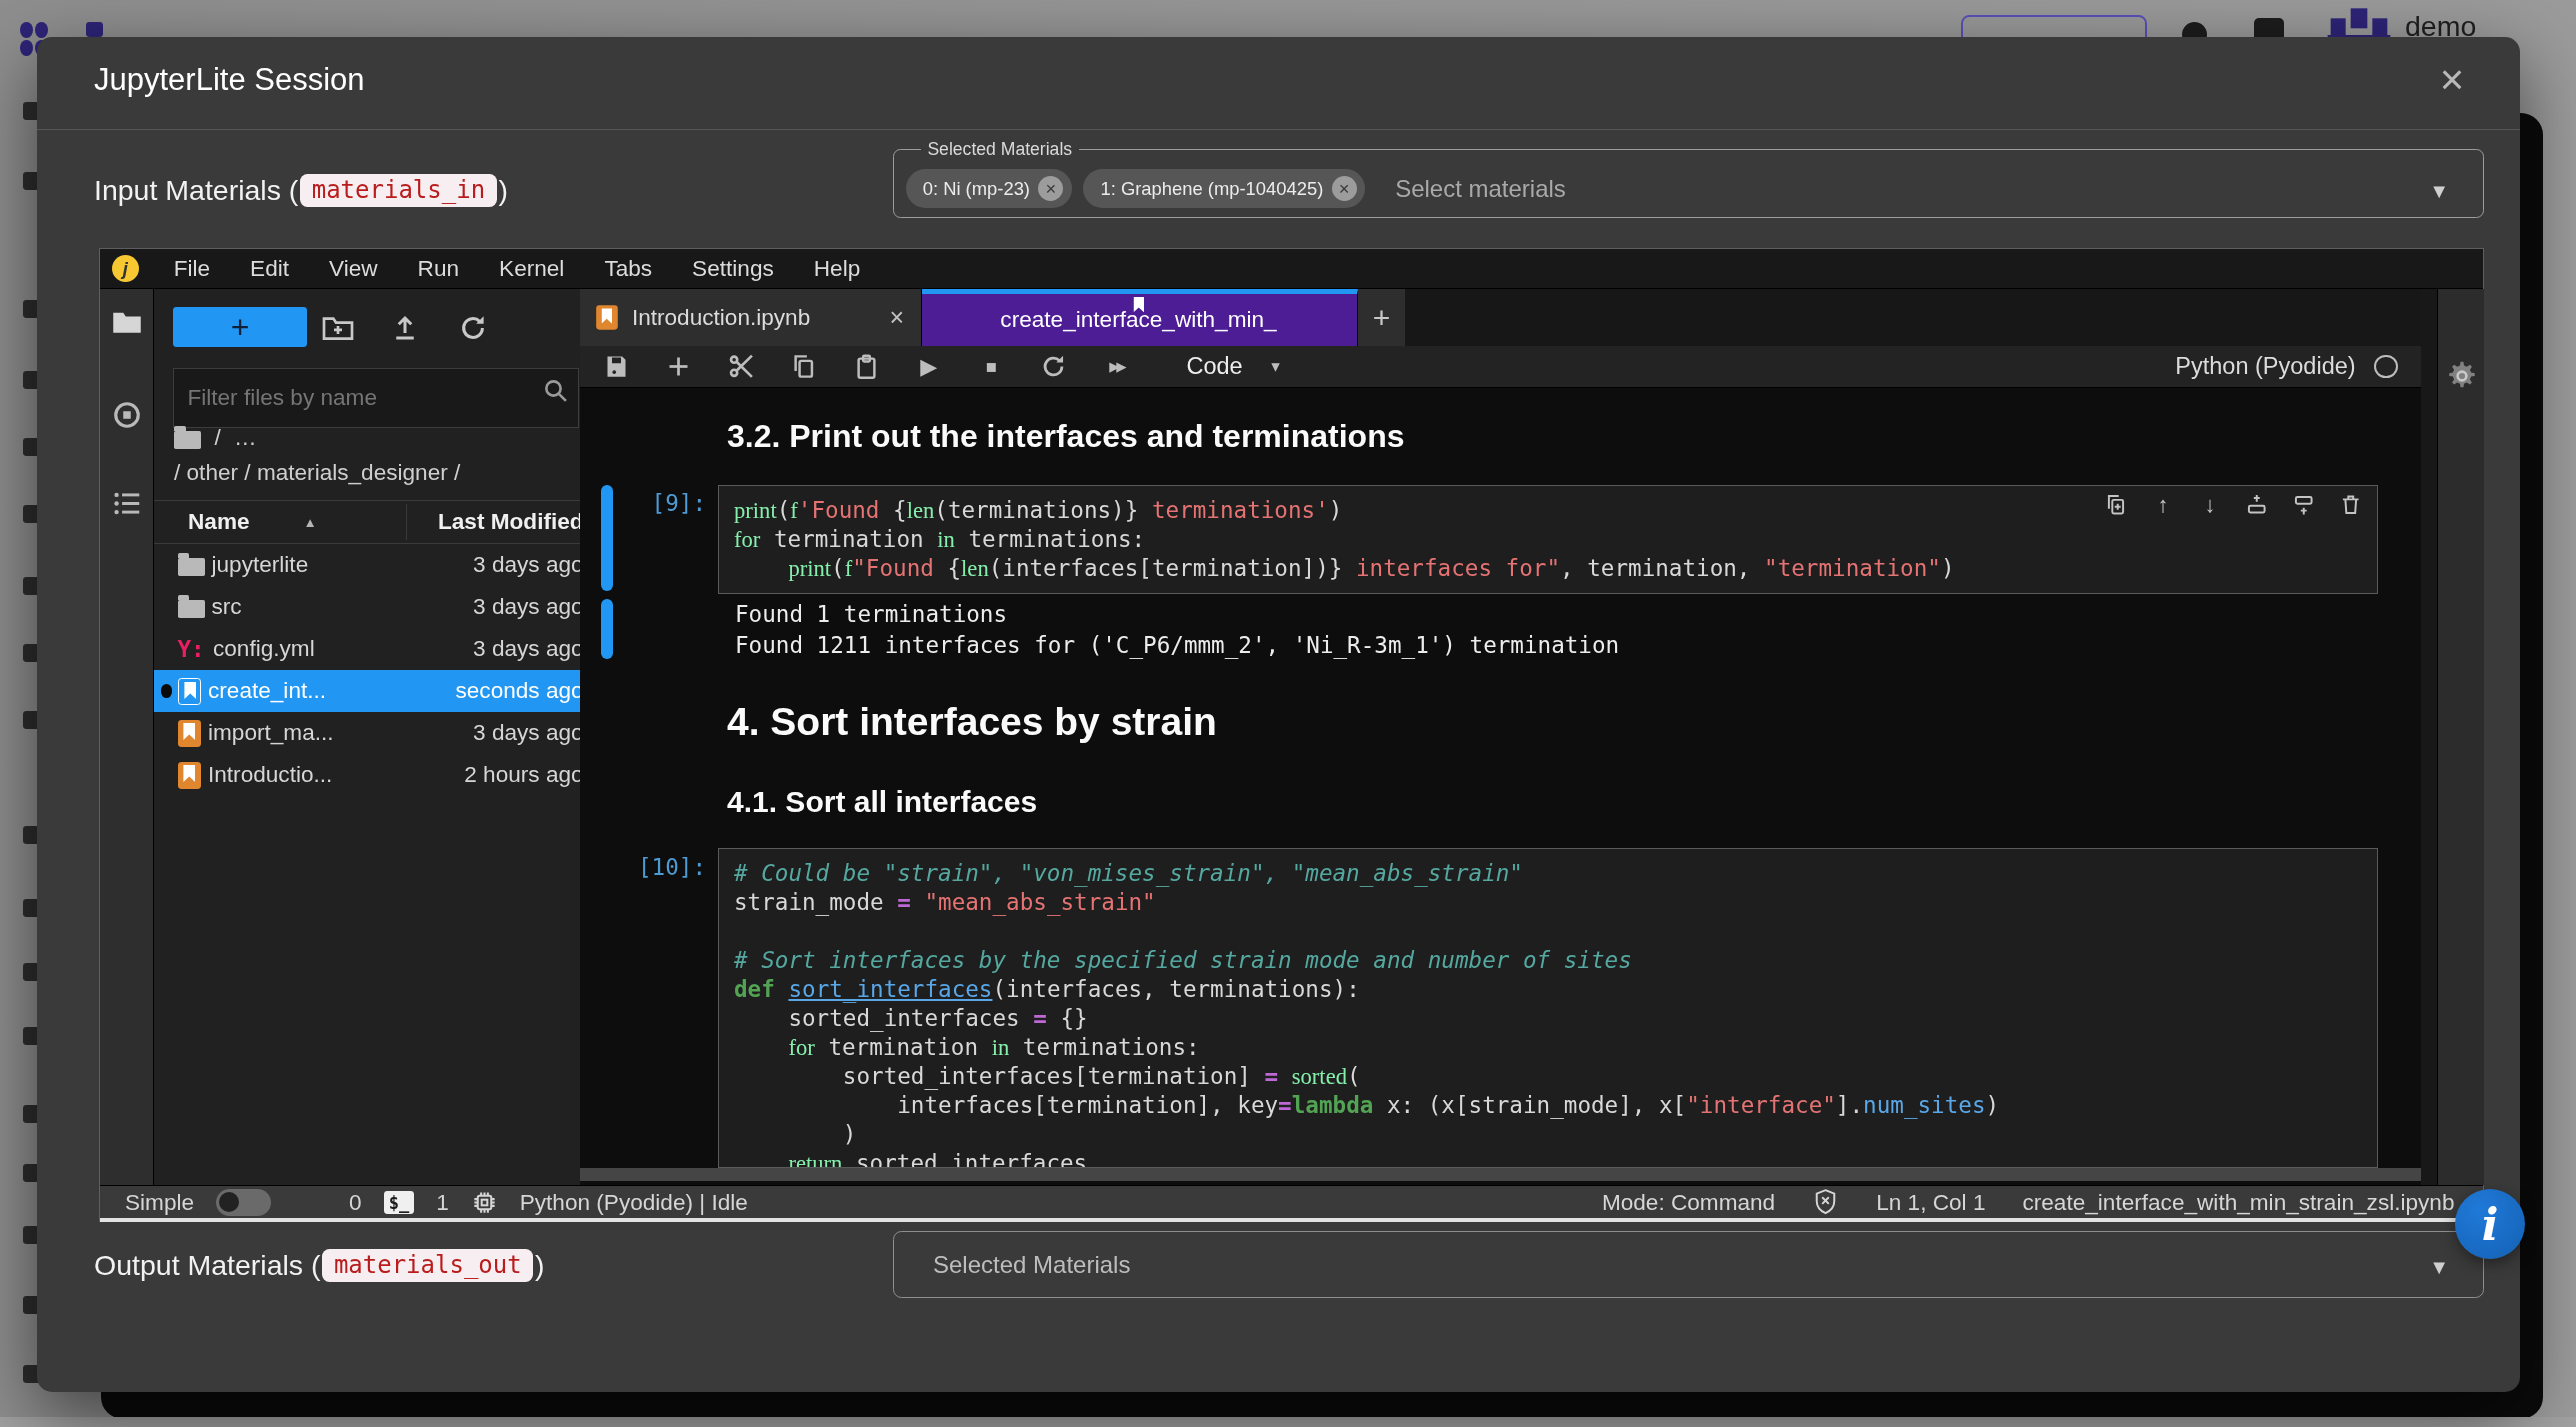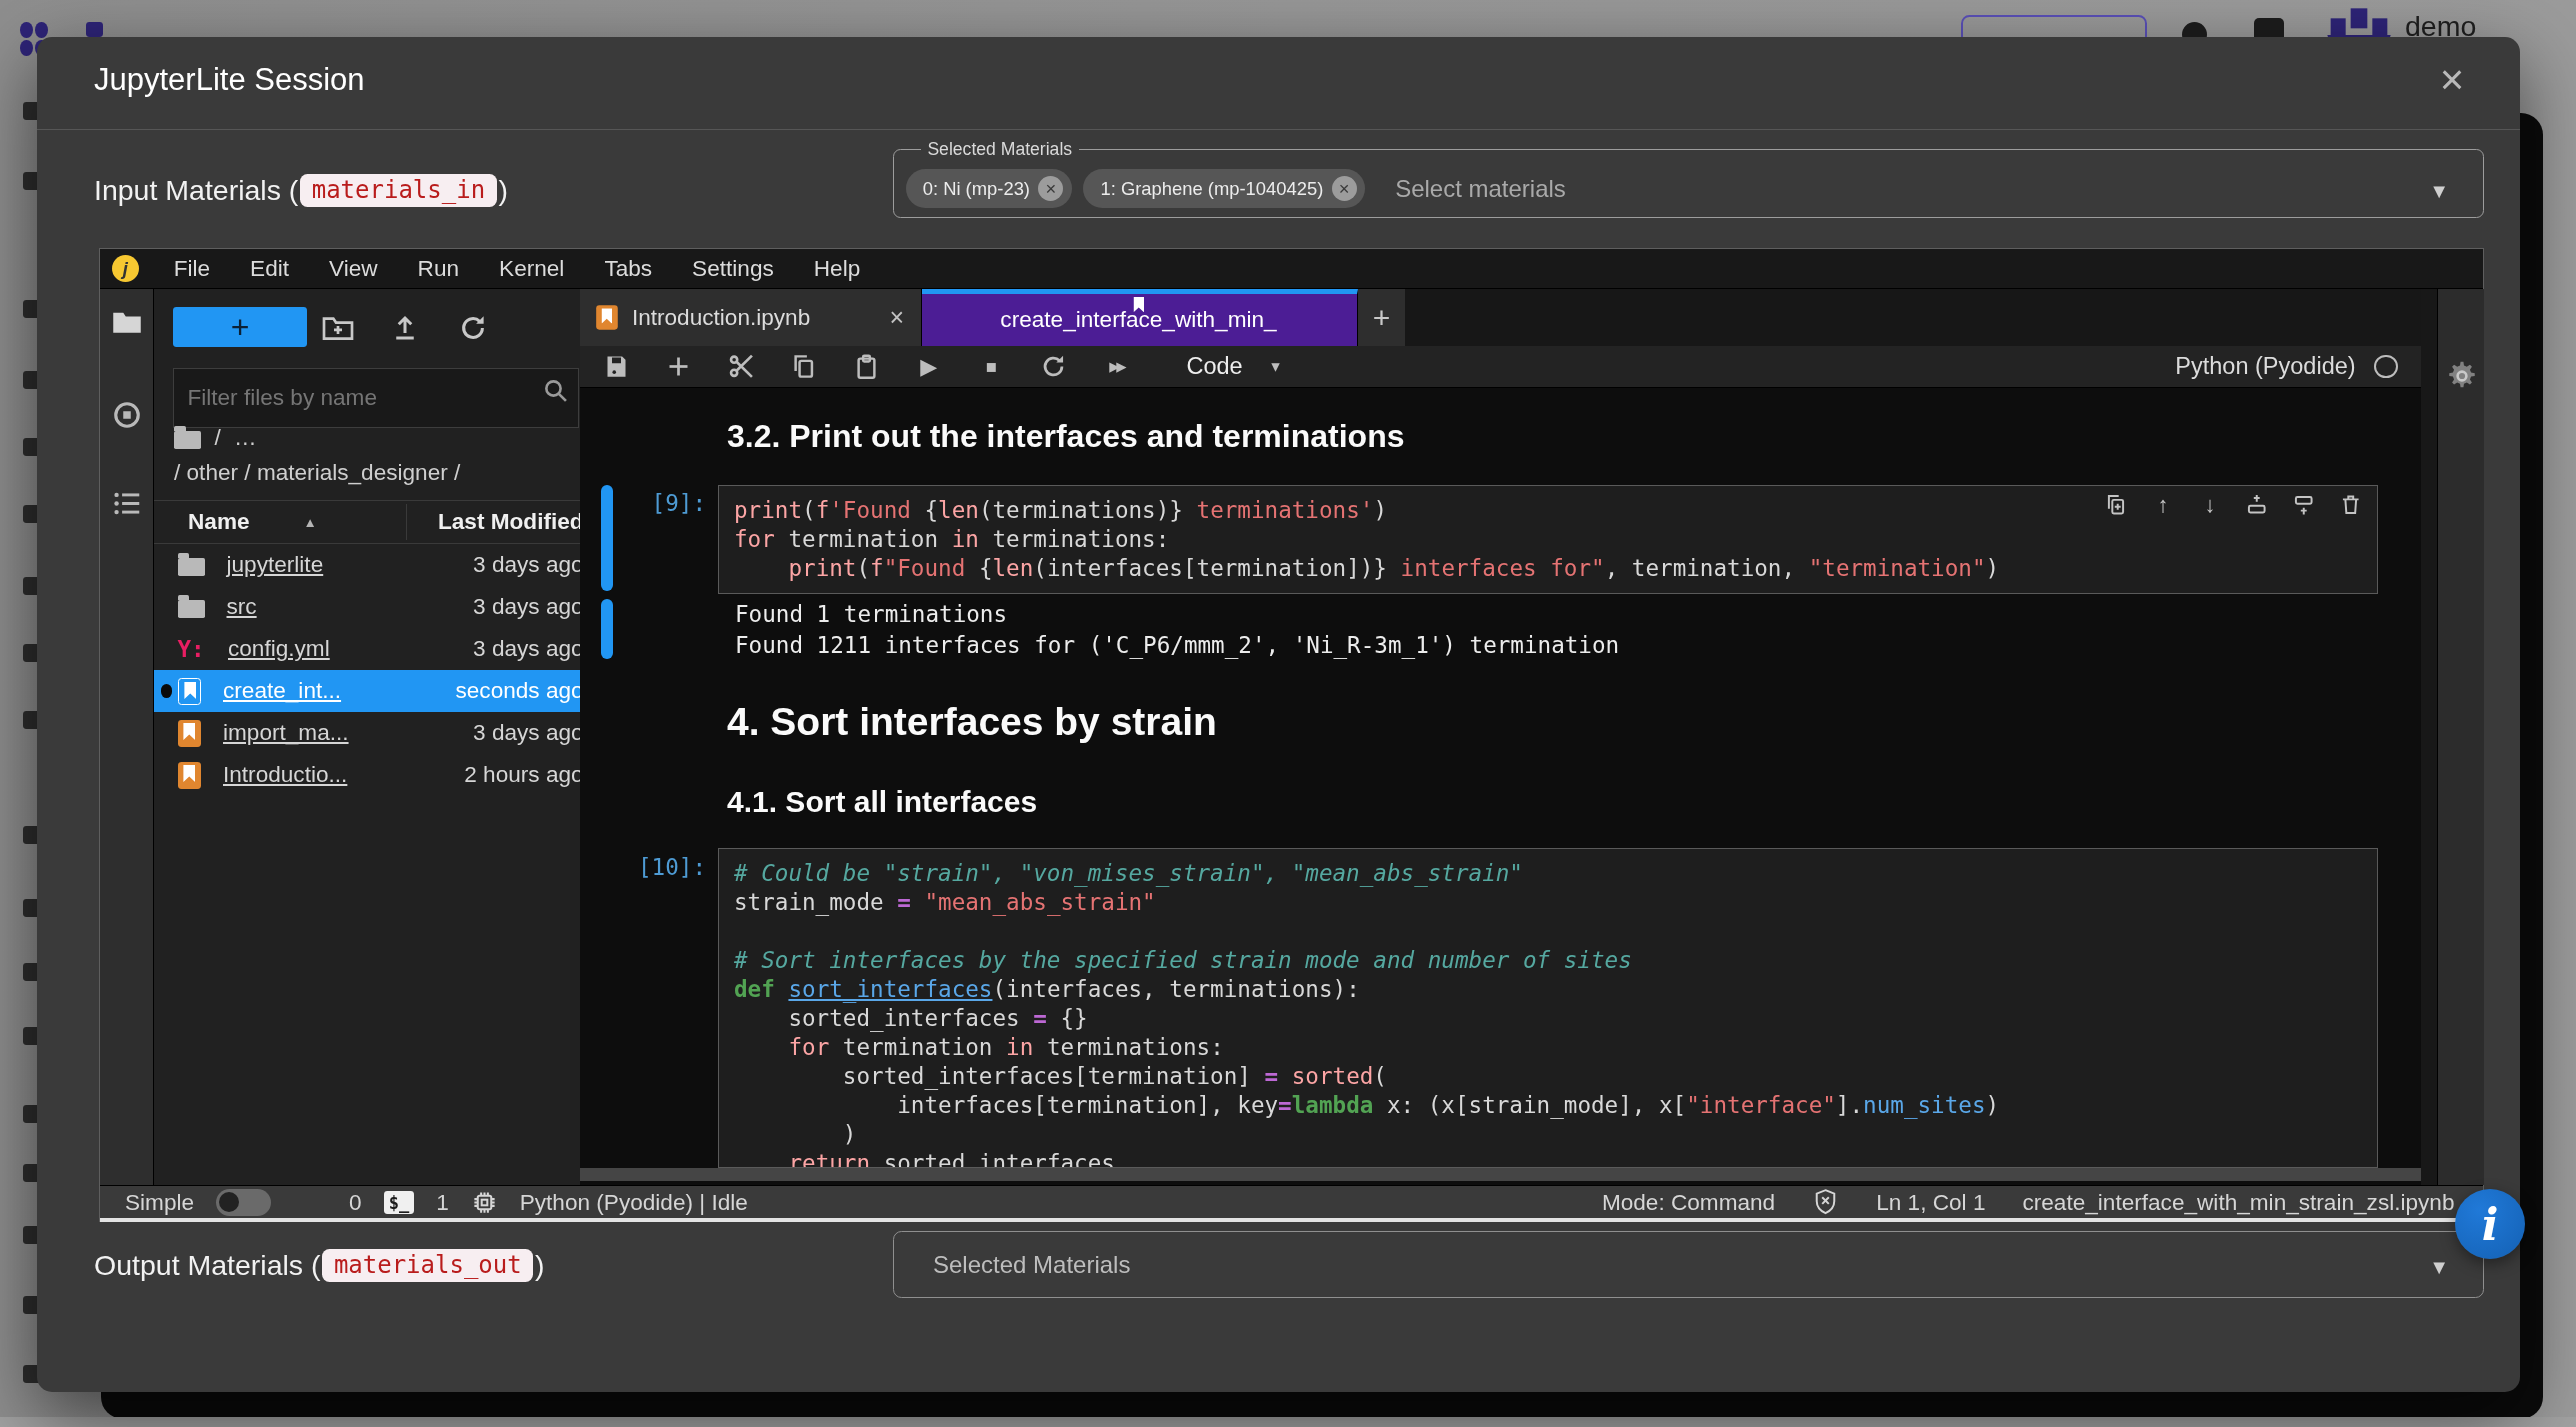--- a/index.html
+++ b/index.html
@@ -86,21 +86,21 @@
   .fb-crumb1{position:absolute;left:20px;top:136px;display:flex;align-items:center;gap:13.4px;color:#cfcfcf;font-size:22.6px;}
   .fb-crumb2{position:absolute;left:20px;top:171px;color:#cfcfcf;font-size:22.6px;}
   .fb-head{position:absolute;left:0;top:211px;width:443px;height:44px;border-top:0.8px solid #3a3a3a;
            border-bottom:0.8px solid #3a3a3a;display:flex;align-items:center;color:#f0f0f0;font-size:22.6px;font-weight:700;}
   .fb-head .colname{margin-left:34px;}
   .fb-head .sortc{margin-left:54px;font-size:13.4px;color:#b5b5b5;}
   .fb-head .coldiv{position:absolute;left:252px;top:3.4px;bottom:3.4px;width:0.8px;background:#3a3a3a;}
   .fb-head .colmod{position:absolute;right:13.4px;}
   .fb-rows{position:absolute;left:0;top:255px;width:443px;}
   .frow{position:relative;height:42px;display:flex;align-items:center;color:#d6d6d6;font-size:22.6px;cursor:pointer;}
-  .frow .fname{margin-left:22px;text-decoration:underline;}
+  .frow .fname{margin-left:7px;}
   .frow .ftime{position:absolute;right:13.4px;}
   .frow .ficon{margin-left:23.5px;}
   .frow.sel{background:#2196f3;color:#fff;}
   .odot{position:absolute;left:6.7px;width:11.7px;height:13.4px;border-radius:50%;background:#0a0a0a;}
   .yml{font-family:"DejaVu Sans Mono",monospace;color:#e91e63;font-weight:700;font-size:22.6px;width:28.5px;}
 
   .icn-folder{width:27px;height:18.4px;background:#b9b9b9;border-radius:1.7px;position:relative;margin-top:3.4px;}
   .icn-folder::before{content:"";position:absolute;top:-5px;left:0;width:11.7px;height:5.9px;background:#b9b9b9;border-radius:1.7px 1.7px 0 0;}
   .icn-nb{width:23.5px;height:27px;background:#e0862f;border-radius:3.4px;position:relative;}
   .icn-nb::after{content:"";position:absolute;top:3.4px;left:5.9px;width:11.7px;height:17px;background:#fff;
@@ -127,21 +127,21 @@
   .kcircle{width:23.5px;height:23.5px;border:2.5px solid #bdbdbd;border-radius:50%;}
 
   .nbarea{position:absolute;left:0;top:99px;width:1841px;height:797px;overflow:hidden;}
   .h-md{position:absolute;left:147px;color:#fafafa;font-weight:700;}
   .cellbar{position:absolute;left:21px;width:11.7px;border-radius:5.9px;background:#2196f3;}
   .prompt{position:absolute;left:0;width:126px;text-align:right;font-family:"DejaVu Sans Mono",monospace;
           font-size:22.6px;color:#4e9bd4;}
   .codebox{position:absolute;left:138px;width:1660px;background:#1e1e1e;border:0.8px solid #5a5a5a;
            padding:10px 15px;overflow:hidden;}
   .cline{height:29px;line-height:29px;font-family:"DejaVu Sans Mono",monospace;font-size:22.6px;white-space:pre;color:#d8d8d8;}
-  .tok.kw{color:#fca5a5;} .tok.kwb{color:#52a353;font-weight:700;}
+  .tok.kw{color:#86efac;font-family:Liberation Serif, serif;} .tok.kwb{color:#52a353;font-weight:700;}
   .tok.str{color:#e57373;} .tok.op{color:#bd68d4;font-weight:700;}
   .tok.fn{color:#5aa7e8;text-decoration:underline;} .tok.prop{color:#5aa7e8;}
   .tok.cm{color:#55a8a0;font-style:italic;} .tok.pl{color:#d8d8d8;}
   .outline-txt{position:absolute;left:155px;font-family:"DejaVu Sans Mono",monospace;font-size:22.6px;color:#ececec;height:30px;line-height:30px;white-space:pre;}
   .cell-actions{position:absolute;right:13.4px;top:6.7px;display:flex;gap:22px;color:#c4c4c4;}
   .ca{width:25px;height:25px;display:flex;align-items:center;justify-content:center;font-size:22px;cursor:pointer;}
   .hscroll{position:absolute;left:0;top:780px;width:1841px;height:12.6px;background:#454545;cursor:pointer;}
 
   .statusbar{position:absolute;left:0;top:936px;width:2383px;height:34px;background:#3a3a3a;border-top:0.8px solid #000;
              display:flex;align-items:center;color:#d6d6d6;font-size:22.6px;}

